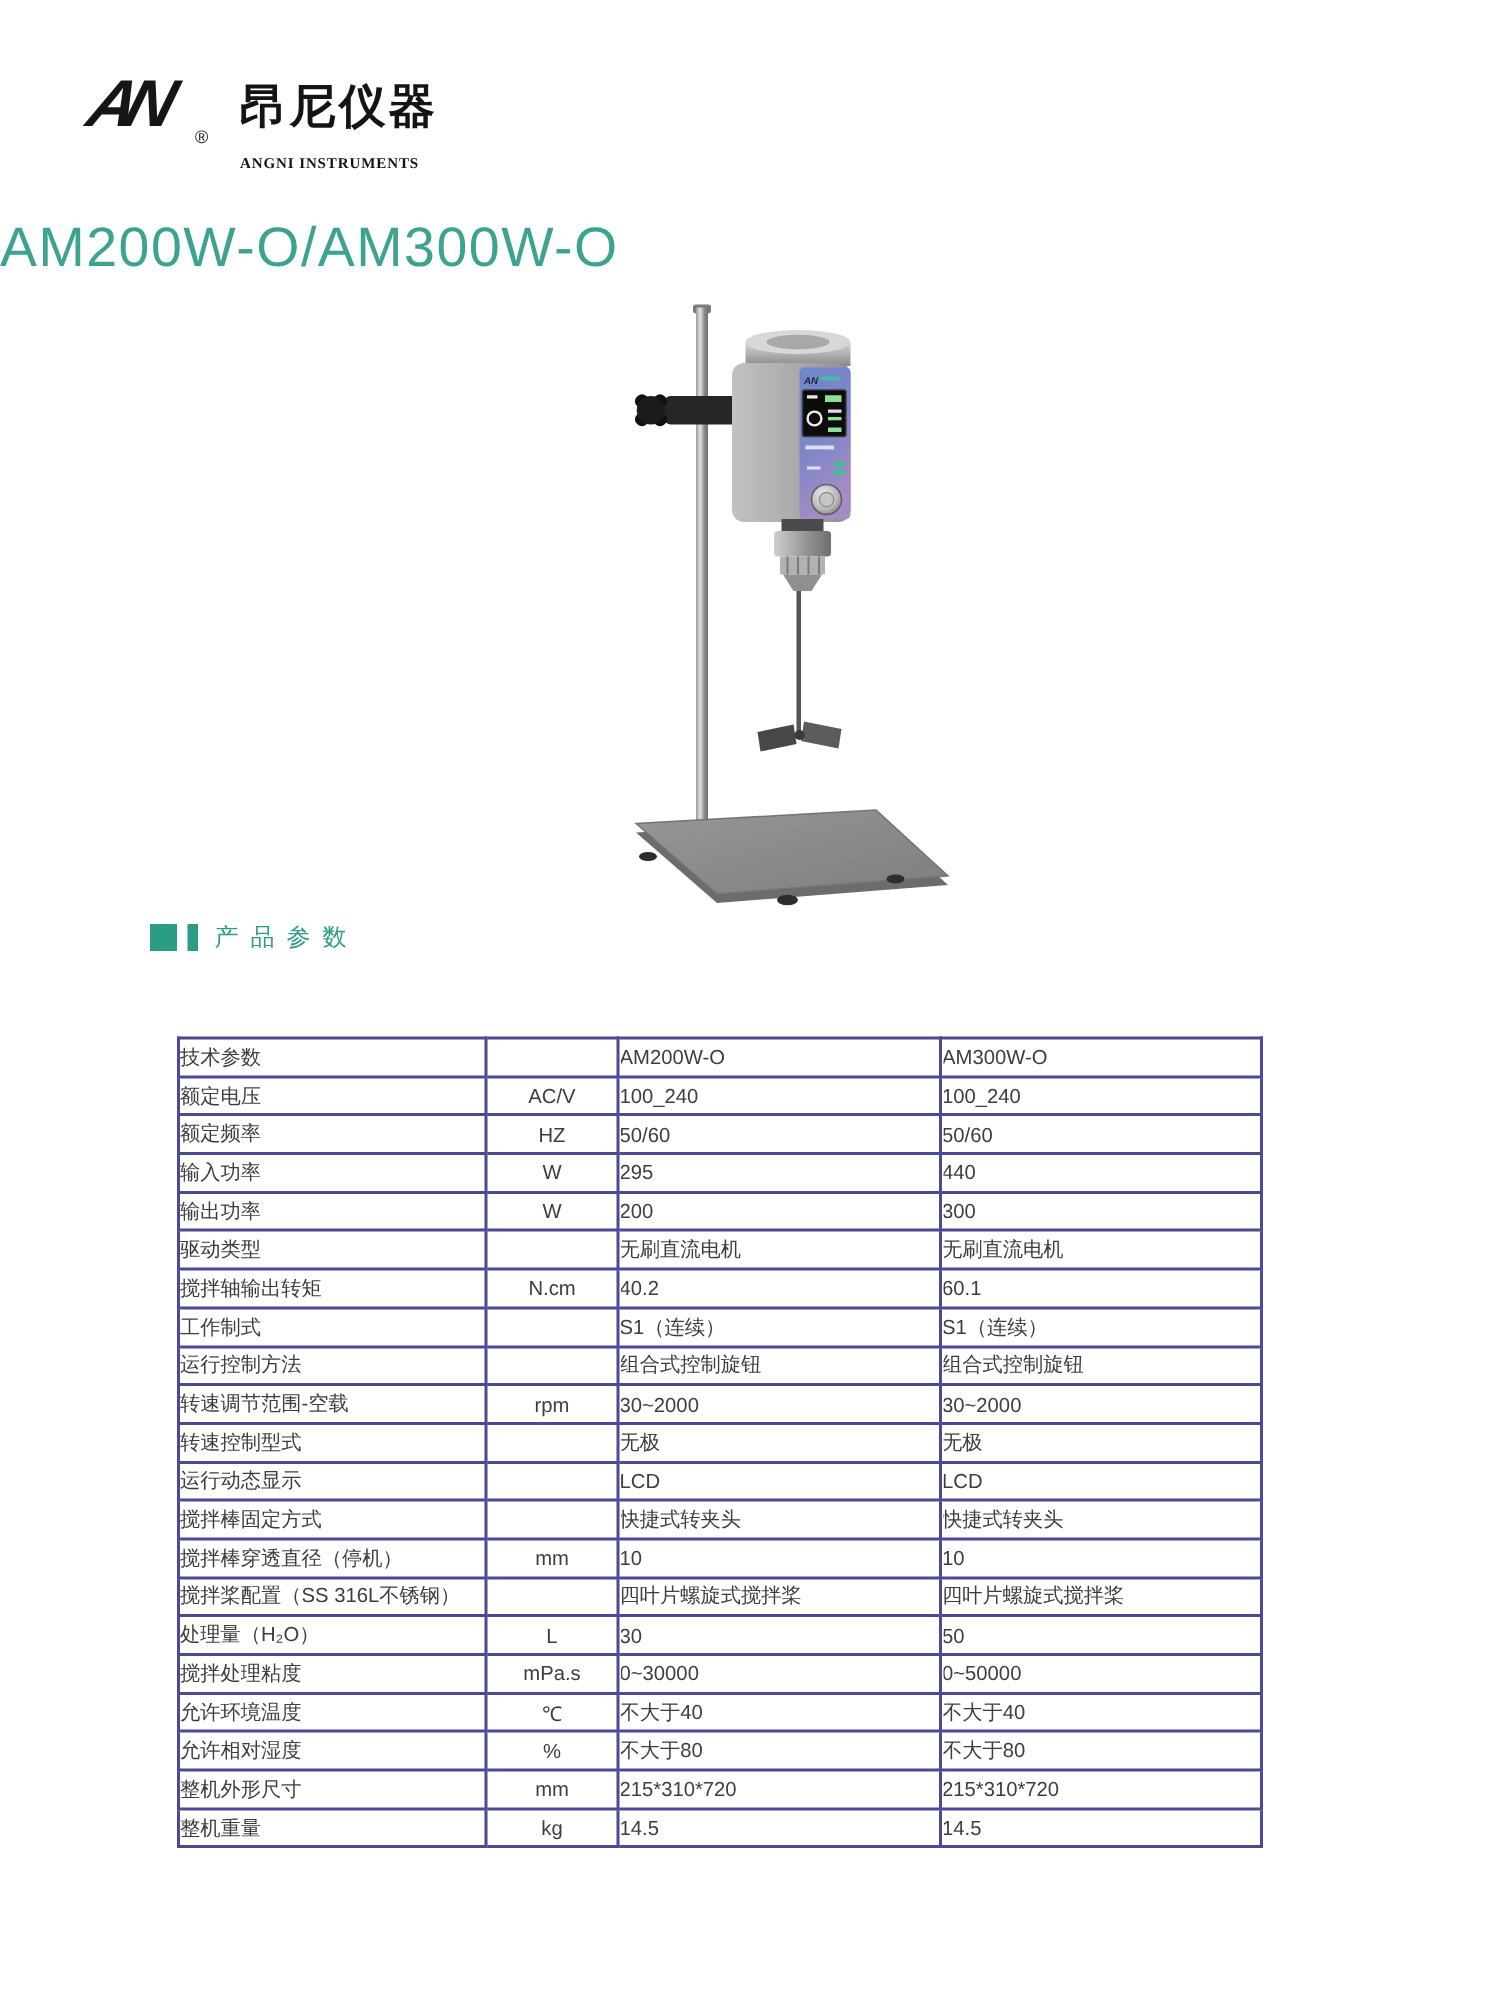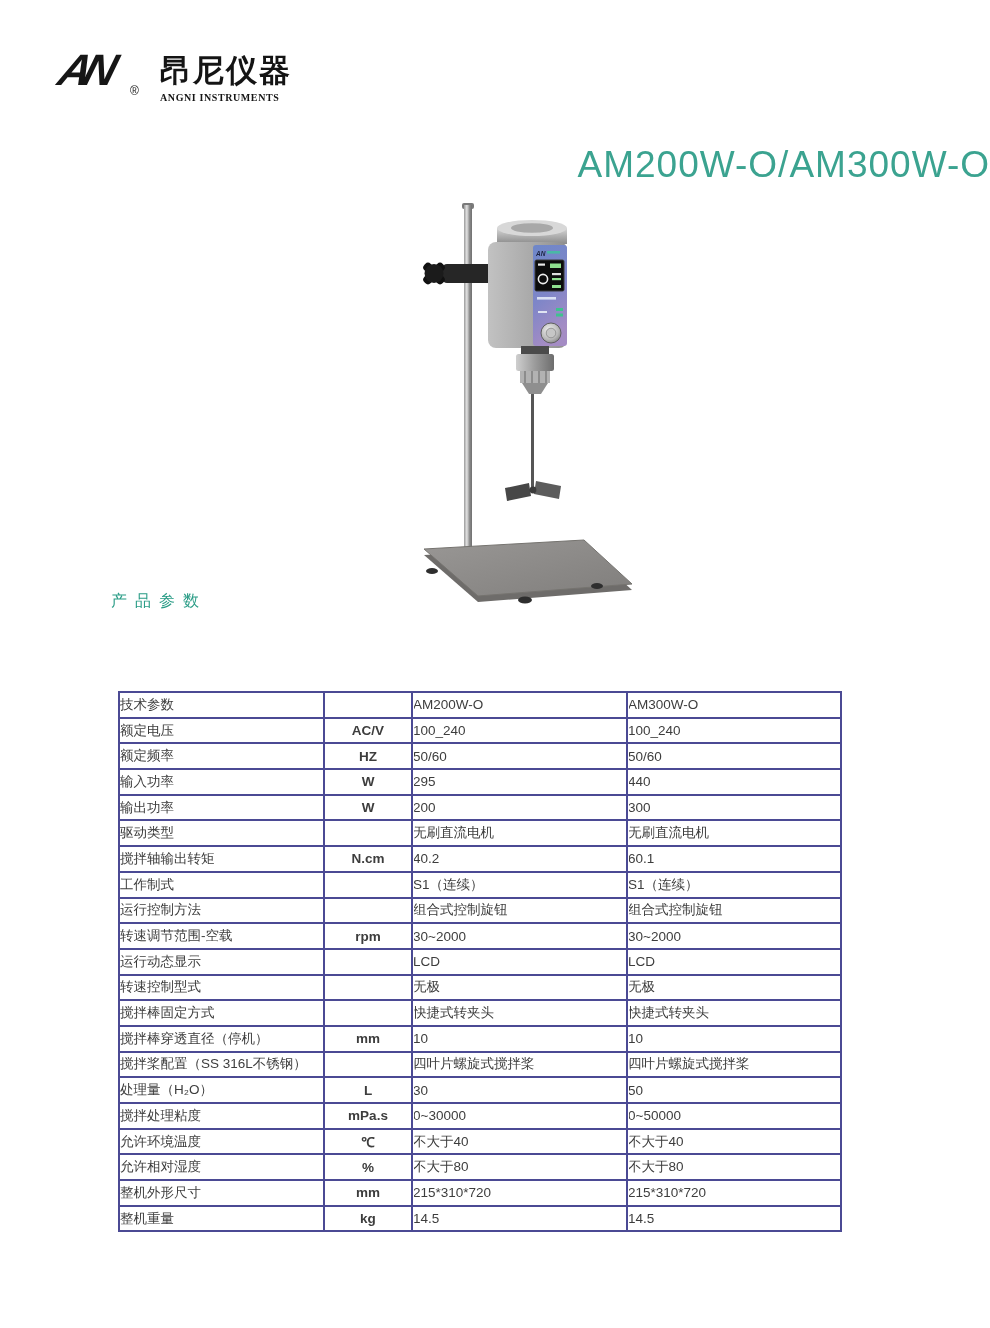--- a/index.html
+++ b/index.html
@@ -11,44 +11,44 @@
   .logo{position:absolute;left:60px;top:50px;display:flex;align-items:flex-start;}
   .an-mark{position:relative;width:92px;height:52px;}
   .an-mark .an{
     position:absolute;left:0;top:-4px;
     font-style:italic;font-weight:900;font-size:44px;letter-spacing:-7px;
     transform:skewX(-16deg);color:#161616;line-height:1.1;
   }
   .an-mark .reg{position:absolute;left:70px;top:34px;font-size:12px;color:#161616;font-style:normal;}
   .logo-text{margin-left:8px;padding-top:2px;}
   .logo-text .cn{font-size:31px;font-weight:700;color:#141414;letter-spacing:2px;line-height:1.2;}
-  .logo-text .en{font-family:"Liberation Serif",serif;font-size:10px;font-weight:700;color:#141414;letter-spacing:0.6px;margin-top:3px;}
+  .logo-text .en{font-family:"Liberation Serif",serif;font-size:10px;font-weight:700;color:#141414;letter-spacing:0.6px;margin-top:15px;}
   
   .title{
-    position:absolute;left:0;top:144px;width:100%;text-align:right;margin:0;
+    position:absolute;left:0;top:144px;width:100%;text-align:left;margin:0;
     font-size:37px;font-weight:400;letter-spacing:1px;color:#3ba390;
   }
   
   .figure{position:absolute;left:405px;top:200px;width:240px;height:405px;}
   
-  .section-header{position:absolute;left:100px;top:591px;display:flex;align-items:center;height:20px;flex-direction:column;}
+  .section-header{position:absolute;left:100px;top:615px;display:flex;align-items:center;height:20px;}
   .section-header .sq{width:18px;height:18px;background:#2b9d87;}
   .section-header .bar{width:7px;height:18px;background:#2b9d87;margin-left:7px;}
   .section-header .label{margin-left:11px;font-size:16px;color:#2b9d87;letter-spacing:8px;white-space:nowrap;}
   
   table.spec{
     position:absolute;left:118px;top:648px;width:722px;
     border-collapse:collapse;table-layout:fixed;margin-top:43px;
   }
   table.spec td{
     border:2px solid #4b4a94;height:23.7px;font-size:13.5px;color:#3d3d3d;
     padding:0;overflow:hidden;white-space:nowrap;
   }
   td.param-cell{padding-left:9px;}
-  td.unit-cell{text-align:center;font-size:13px;font-weight:bold;}
+  td.unit-cell{text-align:center;font-size:13px;}
   td.am200-cell,td.am300-cell{padding-left:13px;border-radius:10px;}
 </style>
 </head>
 <body>
 
 <div class="page">
 
   <div class="logo">
     <div class="an-mark">
       <span class="an">AN</span>
@@ -223,30 +223,30 @@
           <td class="am200-cell">组合式控制旋钮</td>
           <td class="am300-cell">组合式控制旋钮</td>
         </tr>
         <tr>
           <td class="param-cell">转速调节范围-空载</td>
           <td class="unit-cell">rpm</td>
           <td class="am200-cell">30~2000</td>
           <td class="am300-cell">30~2000</td>
         </tr>
         <tr>
+          <td class="param-cell">转速控制型式</td>
+          <td class="unit-cell"></td>
+          <td class="am200-cell">无极</td>
+          <td class="am300-cell">无极</td>
+        </tr>
+        <tr>
           <td class="param-cell">运行动态显示</td>
           <td class="unit-cell"></td>
           <td class="am200-cell">LCD</td>
           <td class="am300-cell">LCD</td>
-        </tr>
-        <tr>
-          <td class="param-cell">转速控制型式</td>
-          <td class="unit-cell"></td>
-          <td class="am200-cell">无极</td>
-          <td class="am300-cell">无极</td>
         </tr>
         <tr>
           <td class="param-cell">搅拌棒固定方式</td>
           <td class="unit-cell"></td>
           <td class="am200-cell">快捷式转夹头</td>
           <td class="am300-cell">快捷式转夹头</td>
         </tr>
         <tr>
           <td class="param-cell">搅拌棒穿透直径（停机）</td>
           <td class="unit-cell">mm</td>

